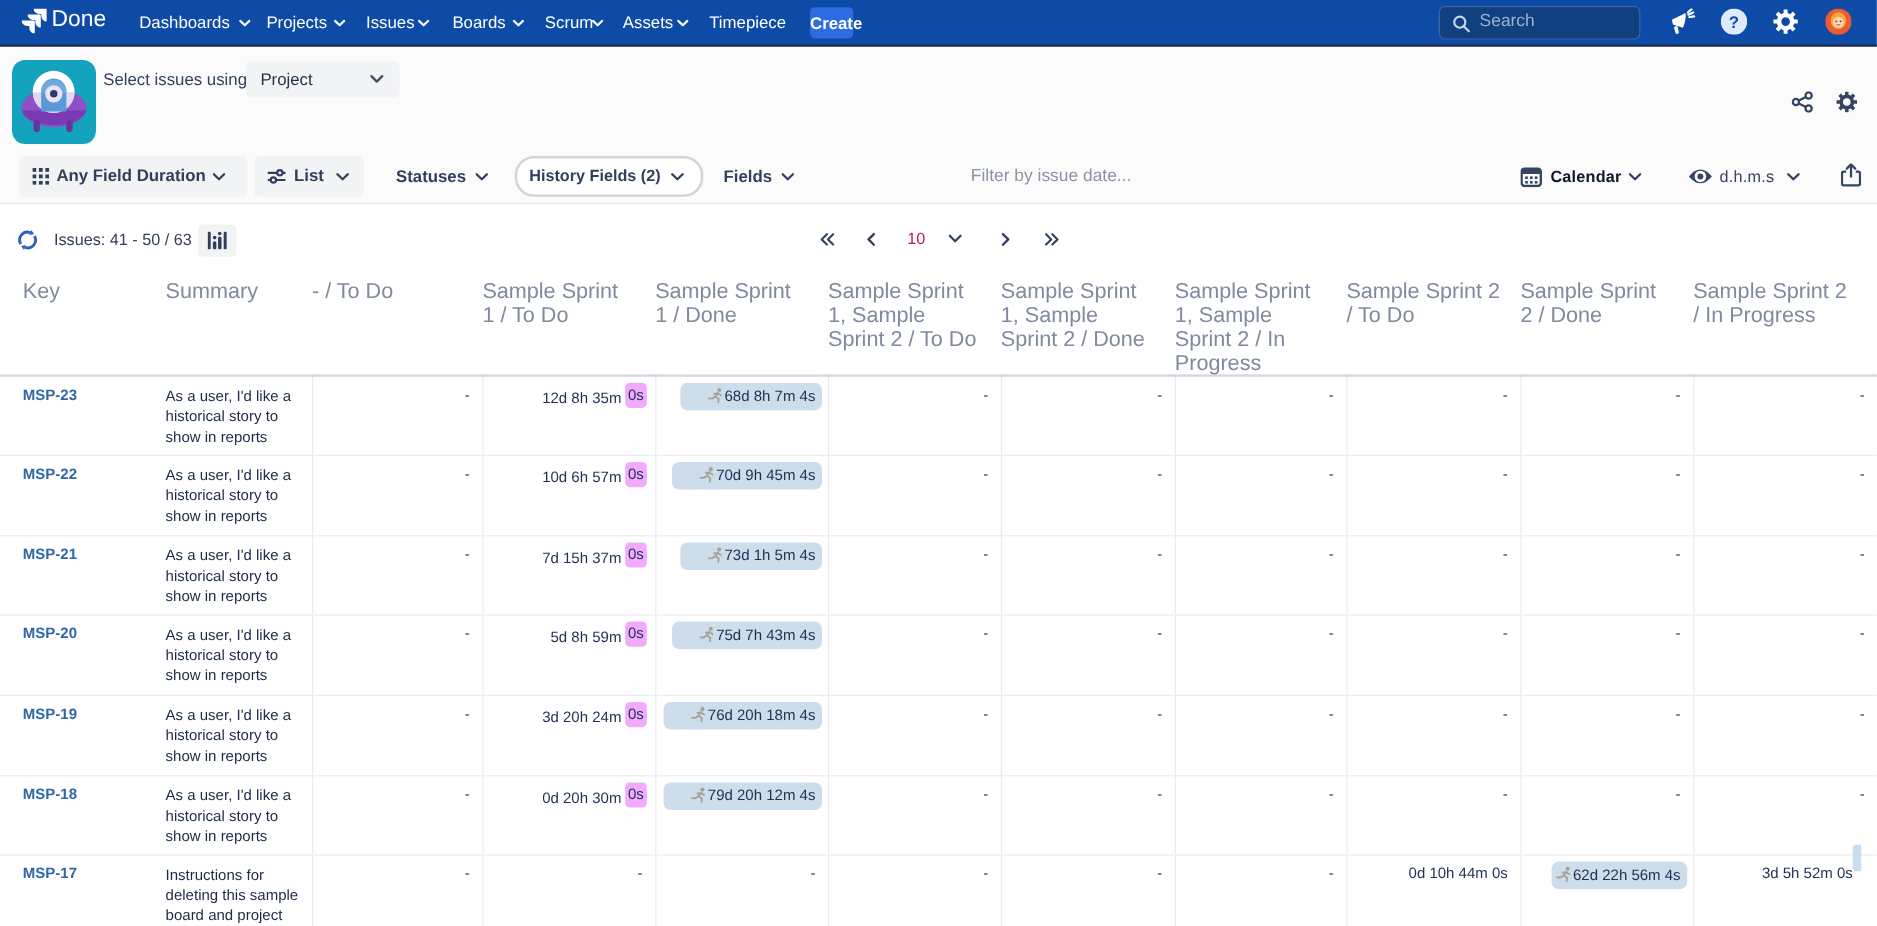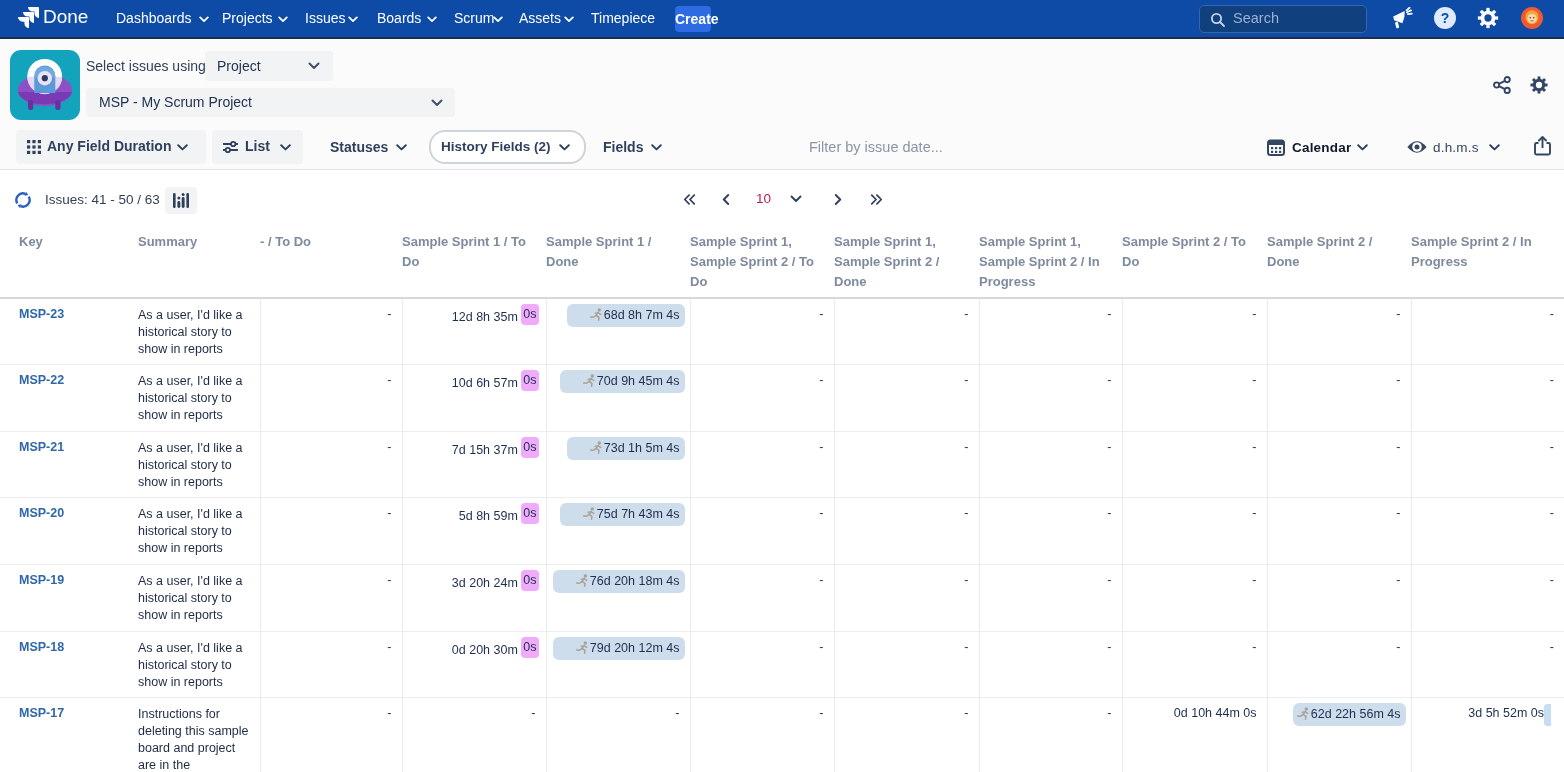--- a/index.html
+++ b/index.html
@@ -32,21 +32,21 @@
 .tbtn { position:absolute; top:3px; height:34px; background:#f2f3f5; border-radius:4px; }
 .tlabel { color:#2f3f5c; font-size:14px; font-weight:bold; }
 .tplain { position:absolute; top:12px; color:#2f3f5c; font-size:14px; font-weight:bold; }
 
 
 #issuesbar { position:absolute; left:0; top:170px; width:1347px; height:58px; background:#fff; }
 
 
 #tbl { position:absolute; left:0; top:228px; width:1564px; }
 table { border-collapse:collapse; table-layout:fixed; width:1564px; }
-th { font-size:13px; font-weight:bold; color:#7f8a9e; padding:4px 16px 0 0;
+th { font-size:18px; font-weight:normal; color:#7f8a9e; padding:4px 16px 0 0;
   vertical-align:top; line-height:20px; }
 th.l { text-align:left; padding:4px 0 0 0; }
 th.r { text-align:left; }
 td { font-size:12.5px; color:#1e2f4f; vertical-align:top; padding-top:8px; }
 td.num { text-align:right; padding-right:10px; }
 tbody td { border-bottom:1px solid #ecedf0; }
 tbody tr.last td { border-bottom:none; }
 tbody td.vb { border-left:1px solid #e9ebee; }
 tbody tr { height:66.62px; }
 .key { color:#2f67a9; font-weight:bold; padding-left:19px; }
@@ -151,26 +151,20 @@
     <path d="M17.3 26.8 a17.4 17.4 0 0 0 34.8 0 z" fill="#e2d8f1"></path>
     <path d="M24.3 43 v-17 a10.5 10.5 0 0 1 21 0 v17 z" fill="#5b9ad8"></path>
     <path d="M24.3 27 a10.5 10.5 0 0 1 21 0 v0.5 h-21 z" fill="#71aae0"></path>
     <circle cx="34.8" cy="28.2" r="7.2" fill="#eae2f5"></circle>
     <circle cx="34.8" cy="28.2" r="3.1" fill="#2d3a66"></circle>
   </svg>
   <span class="lbl abs" style="left:86px;top:19px">Select issues using</span>
   <div class="selbox" style="left:205px;top:12px;width:128px;height:30px;line-height:30px">
     <span style="padding-left:12px">Project</span>
     <svg class="abs" style="left:103px;top:11px" width="12" height="8" viewBox="0 0 12 8">
-        <path d="M1.5 1.5 L6 6 L10.5 1.5" fill="none" stroke="#44506b" stroke-width="2" stroke-linecap="round" stroke-linejoin="round"></path>
-      </svg>
-  </div>
-  <div class="selbox" style="left:86px;top:49px;width:369px;height:29px;line-height:29px">
-    <span style="padding-left:13px">MSP - My Scrum Project</span>
-    <svg class="abs" style="left:345px;top:11px" width="12" height="8" viewBox="0 0 12 8">
         <path d="M1.5 1.5 L6 6 L10.5 1.5" fill="none" stroke="#44506b" stroke-width="2" stroke-linecap="round" stroke-linejoin="round"></path>
       </svg>
   </div>
   <svg class="abs" style="left:1493px;top:37px" width="18" height="18" viewBox="0 0 18 18">
     <circle cx="14.2" cy="3.6" r="2.6" fill="none" stroke="#344563" stroke-width="1.9"></circle>
     <circle cx="3.6" cy="9" r="2.6" fill="none" stroke="#344563" stroke-width="1.9"></circle>
     <circle cx="14.2" cy="14.4" r="2.6" fill="none" stroke="#344563" stroke-width="1.9"></circle>
     <line x1="6" y1="7.8" x2="11.9" y2="4.8" stroke="#344563" stroke-width="1.9"></line>
     <line x1="6" y1="10.2" x2="11.9" y2="13.2" stroke="#344563" stroke-width="1.9"></line>
   </svg>

